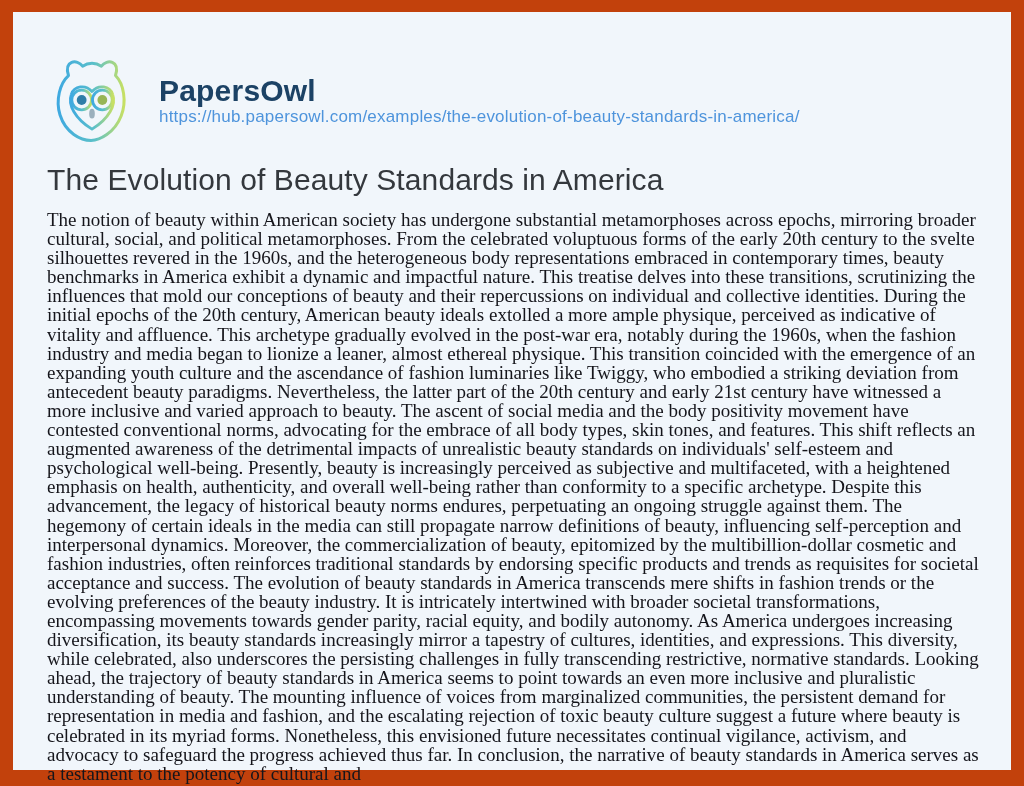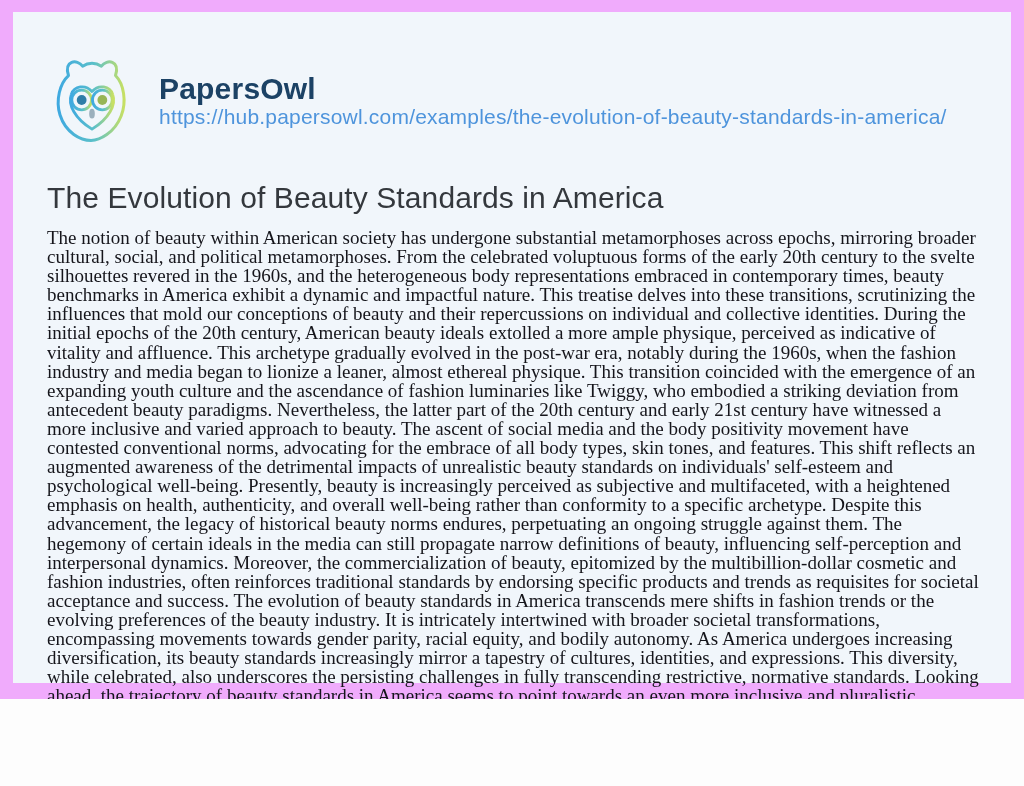--- a/index.html
+++ b/index.html
@@ -1,20 +1,20 @@
 <!DOCTYPE html>
 <html><head>
 <meta charset="utf-8">
 <style>
   html, body { margin: 0; padding: 0; background: #fdfdfd; }
   .canvas {
     position: relative;
     width: 1024px;
-    height: 699px;
-    background: #f0abfc;
+    height: 786px;
+    background: #c2410c;
     overflow: hidden;
     font-family: "Liberation Sans", sans-serif;
   }
   .card {
     position: absolute;
     left: 13px;
     top: 12px;
     right: 13px;
     bottom: 16px;
     background: #f1f6fb;
@@ -34,30 +34,30 @@
   .brand-name {
     font-family: "Liberation Sans", sans-serif;
     font-size: 30px;
     font-weight: 700;
     color: #1c4265;
     letter-spacing: 0.2px;
     line-height: 1.1;
   }
   .brand-url {
     margin-top: 0;
-    font-size: 21px;
+    font-size: 17px;
     color: #4e94dc;
     text-decoration: none;
     letter-spacing: 0.2px;
   }
   .article {
     padding: 0 34px 0 34px;
   }
   .article-title {
-    margin: 31px 0 0 0;
+    margin: 13px 0 0 0;
     font-family: "Liberation Sans", sans-serif;
     font-weight: 400;
     font-size: 30px;
     color: #34383d;
     letter-spacing: 0.1px;
   }
   .article-body {
     margin: 13px 0 0 0;
     width: 933px;
     font-family: "Liberation Serif", serif;

